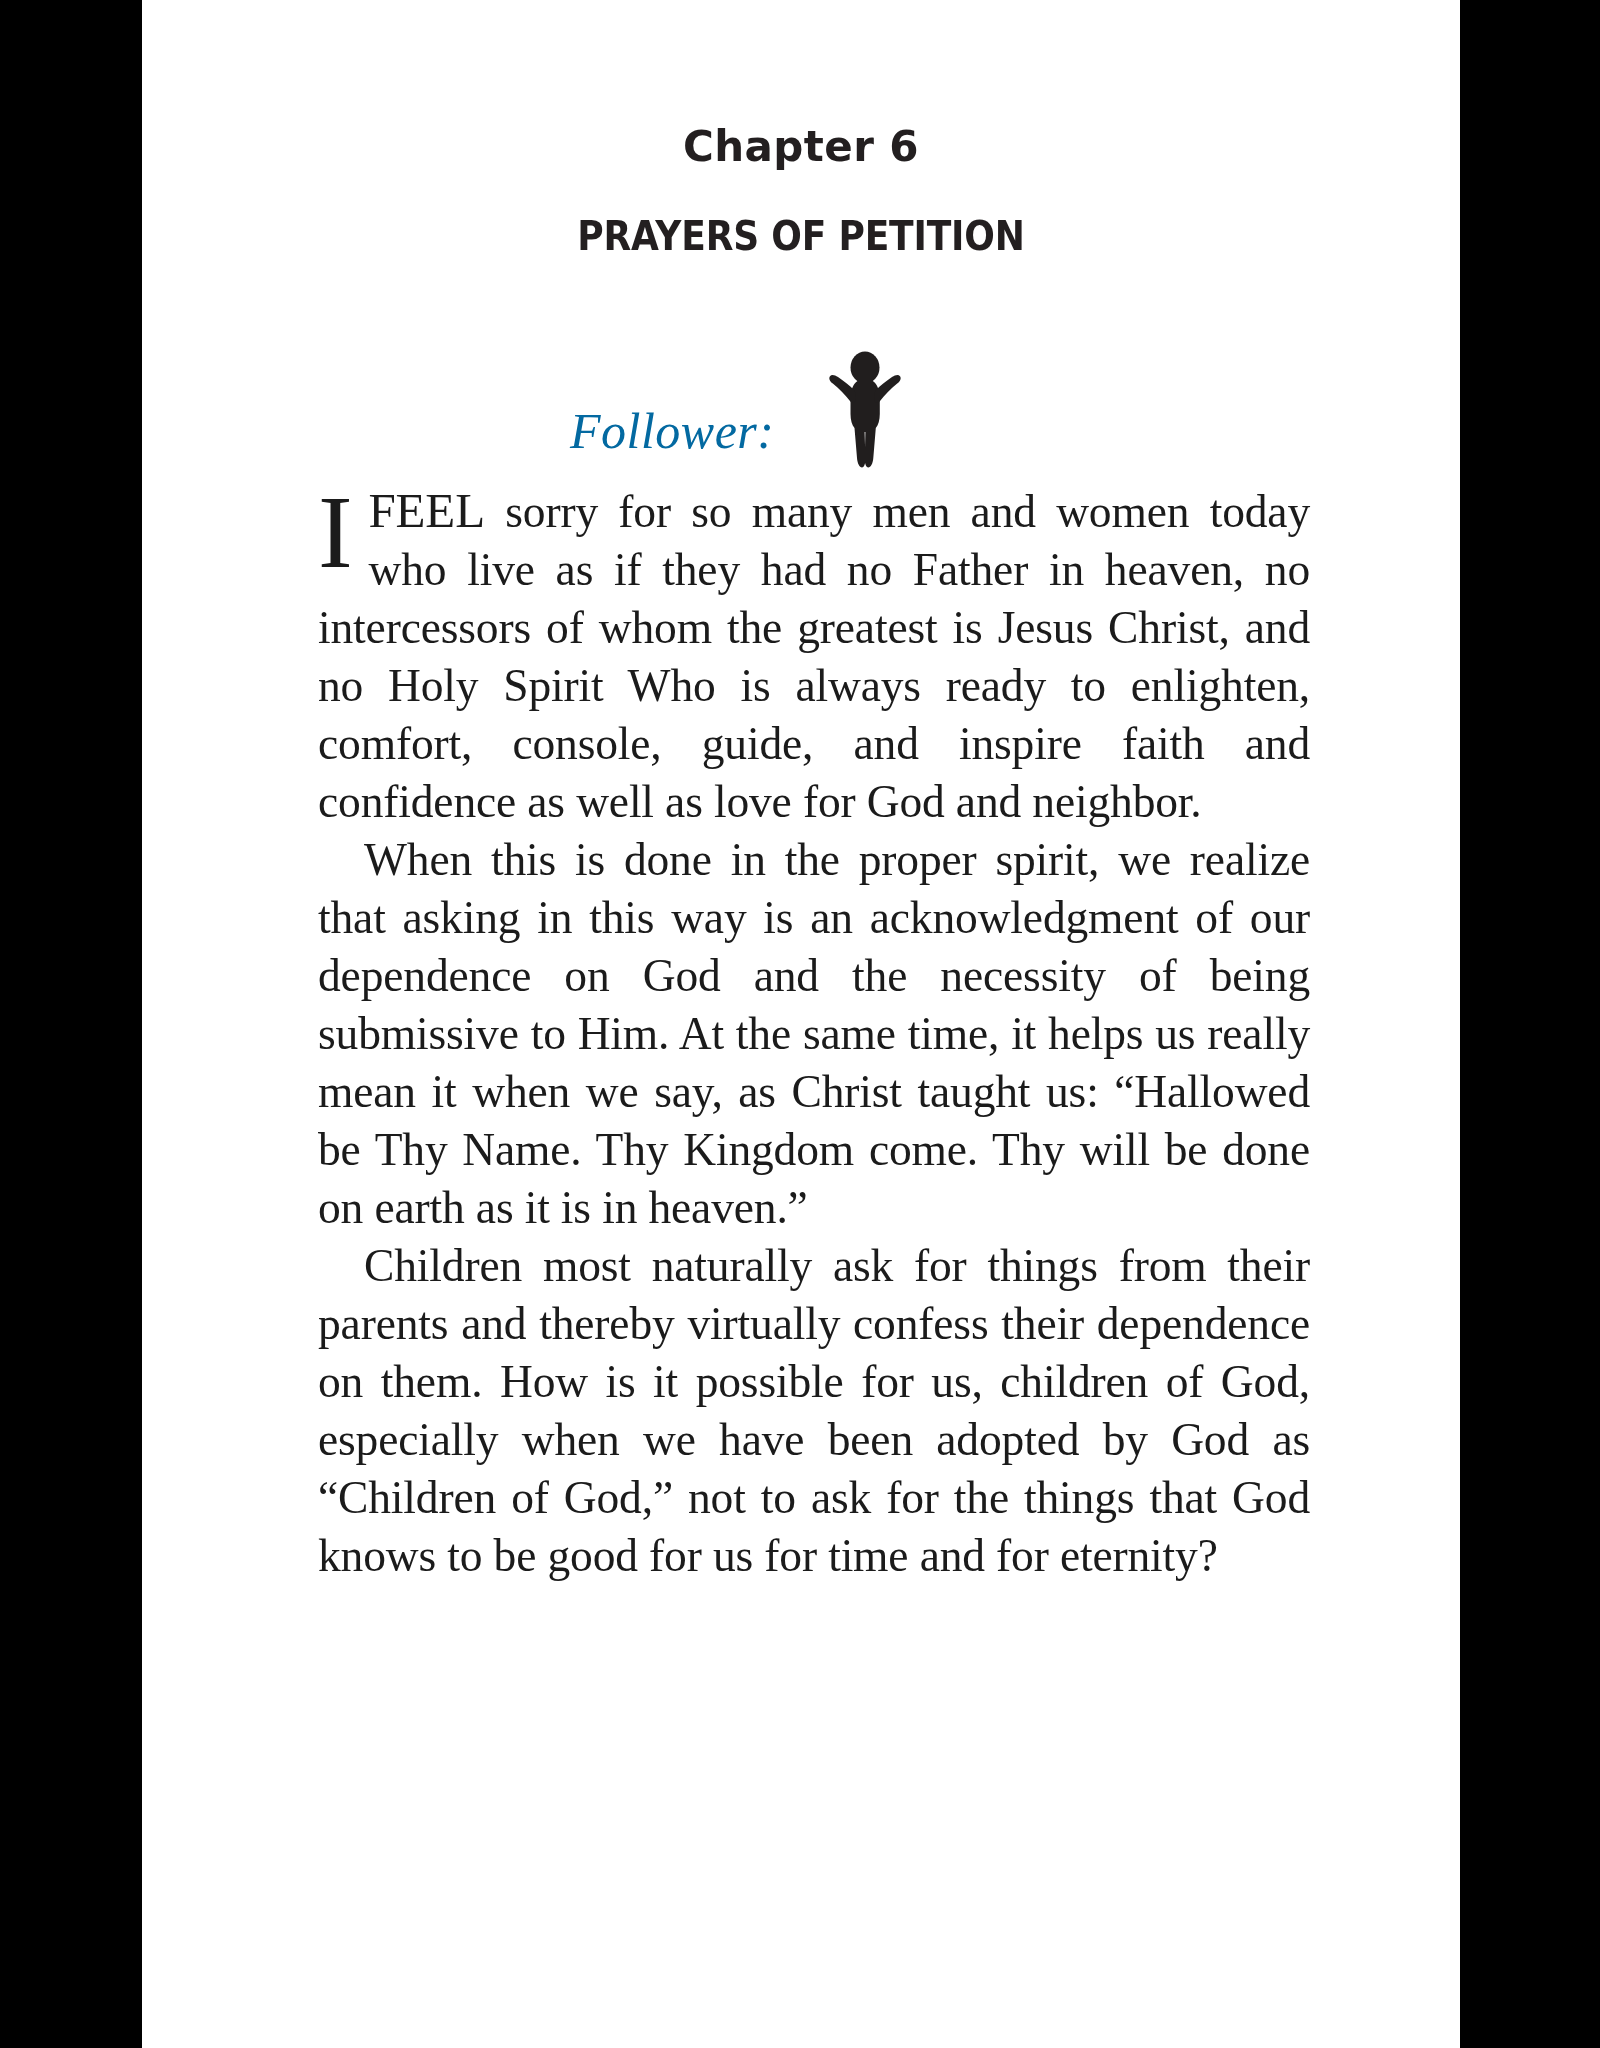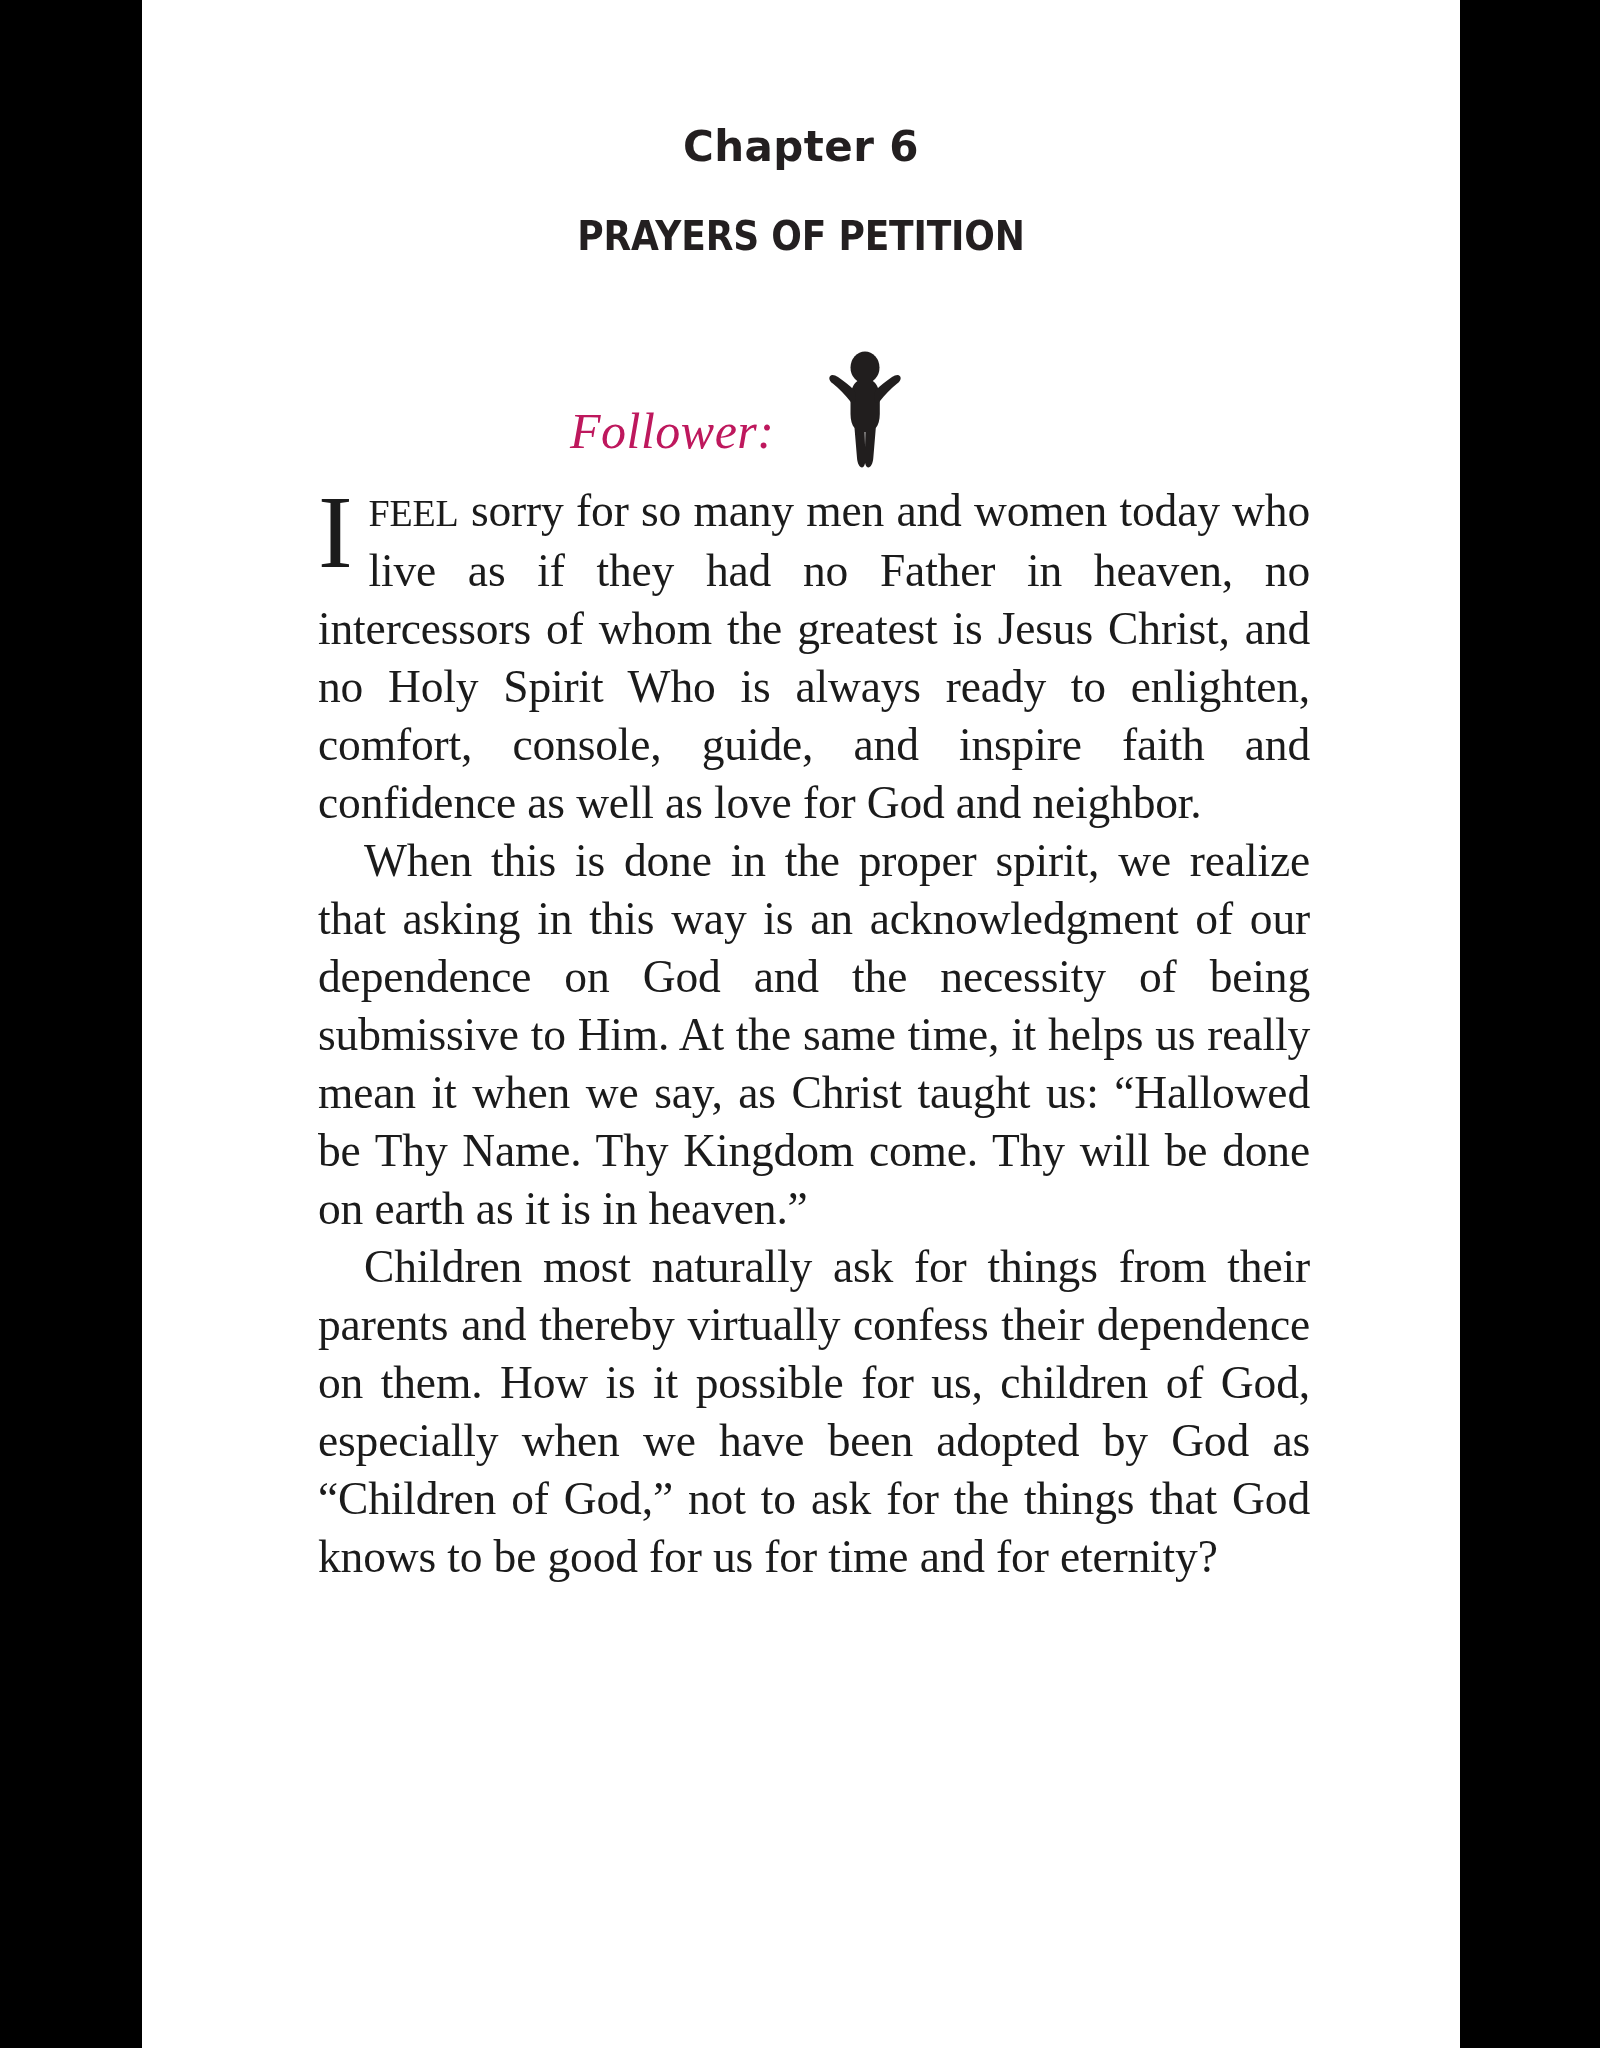--- a/index.html
+++ b/index.html
@@ -68,21 +68,21 @@
     width: 1000px;
     height: 130px;
   }
   .speaker-label {
     position: absolute;
     left: 252px;
     bottom: 14px;
     font-family: "Liberation Serif", "DejaVu Serif", serif;
     font-style: italic;
     font-size: 50px;
-    color: #be185d;
+    color: #0369a1;
     line-height: 1;
     letter-spacing: 0.5px;
   }
   .speaker-figure {
     position: absolute;
     left: 508px;
     bottom: 2px;
     width: 78px;
     height: 118px;
   }
@@ -113,21 +113,21 @@
   .para-lead { position: relative; }
   .para-lead .dropcap {
     float: left;
     font-size: 104px;
     line-height: 92px;
     padding: 2px 16px 0 0;
     margin-top: 2px;
     font-family: "Liberation Serif", "DejaVu Serif", serif;
     color: #1b1b1b;
   }
-  .leadin { font-size: 38px; }
+  .leadin { font-size: 49px; }
 
   
   .folio {
     position: absolute;
     left: 0;
     right: 0;
     top: 1902px;
     font-size: 42px;
     line-height: 1;
   }

